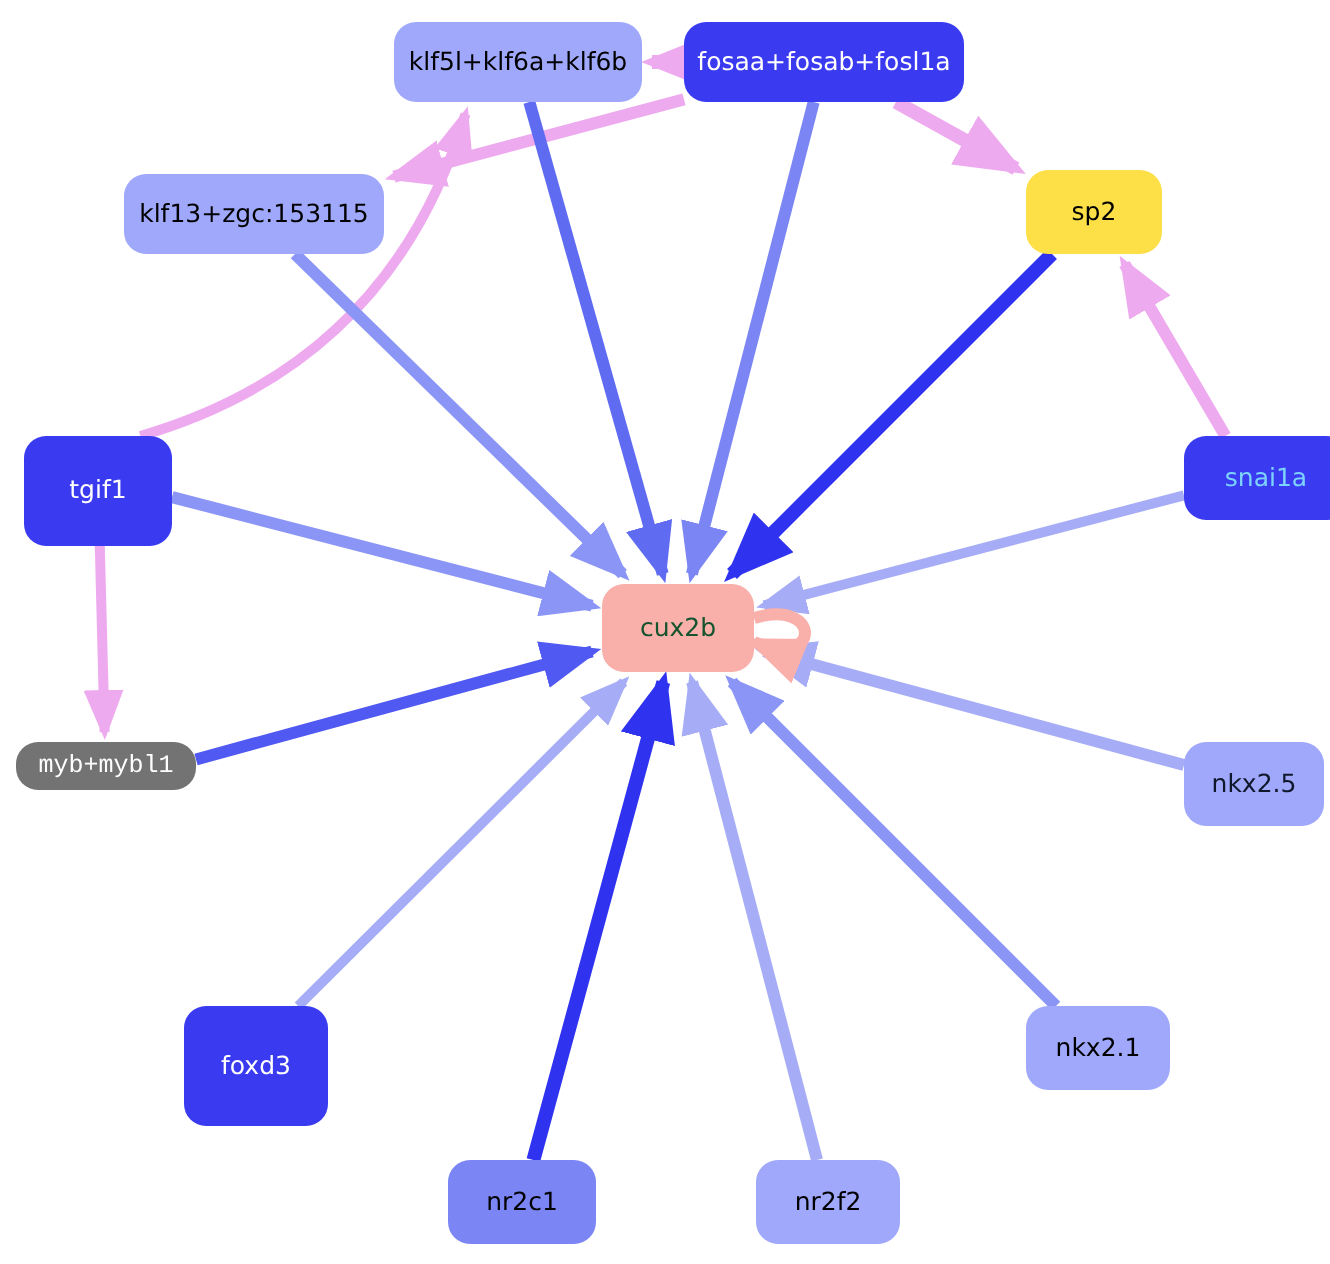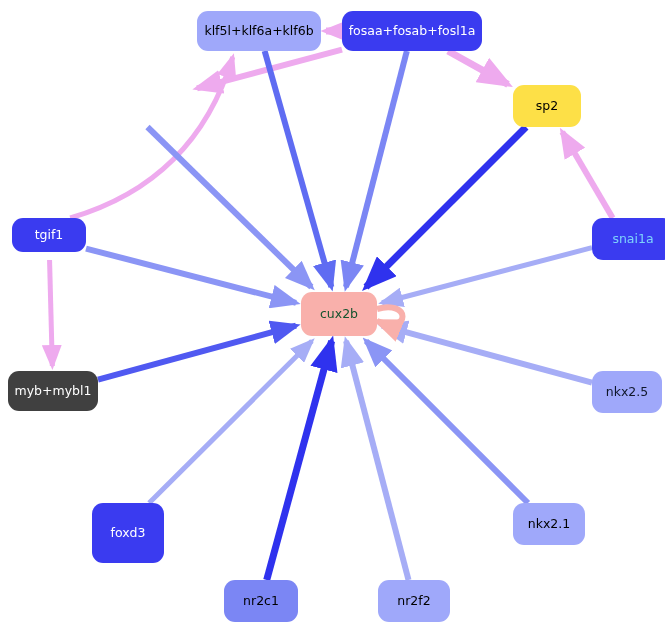--- a/index.html
+++ b/index.html
@@ -144,33 +144,36 @@
       <g>
         <path fill="none" stroke="#f9b0ab" stroke-width="6" stroke-linecap="butt" marker-end="url(#arrow18)" d="M377,309 C411,299 411,335 377,321"></path>
       </g>
     </svg>
 <div class="node" style="left: 197px; top: 11px; width: 124px; height: 40px; background: rgb(159, 168, 250); color: rgb(0, 0, 0);">
       <span>klf5l+klf6a+klf6b</span>
     </div>
     <div class="node" style="left: 342px; top: 11px; width: 140px; height: 40px; background: rgb(58, 59, 240); color: rgb(255, 255, 255);">
       <span>fosaa+fosab+fosl1a</span>
     </div>
+    <div class="node" style="left: 62px; top: 87px; width: 130px; height: 40px; background: rgb(159, 168, 250); color: rgb(0, 0, 0);">
+      <span>klf13+zgc:153115</span>
+    </div>
     <div class="node" style="left: 513px; top: 85px; width: 68px; height: 42px; background: #fde047; color: rgb(0, 0, 0);">
       <span>sp2</span>
     </div>
-    <div class="node" style="left: 12px; top: 218px; width: 74px; height: 34px; background: rgb(58, 59, 240); color: rgb(255, 255, 255);">
+    <div class="node" style="left: 12px; top: 218px; width: 74px; height: 55px; background: rgb(58, 59, 240); color: rgb(255, 255, 255);">
       <span>tgif1</span>
     </div>
     <div class="node" style="left: 592px; top: 218px; width: 82px; height: 42px; background: rgb(58, 59, 240); color: #7dd3fc;">
       <span>snai1a</span>
     </div>
     <div class="node" style="left: 301px; top: 292px; width: 76px; height: 44px; background: rgb(249, 176, 171); color: #14532d;">
       <span>cux2b</span>
     </div>
-    <div class="node" style="left: 8px; top: 371px; width: 90px; height: 40px; background: #404040; color: rgb(255, 255, 255);">
+    <div class="node" style="left: 8px; top: 371px; width: 90px; height: 24px; background: #737373; color: rgb(255, 255, 255); font-family: Liberation Mono, monospace;">
       <span>myb+mybl1</span>
     </div>
     <div class="node" style="left: 592px; top: 371px; width: 70px; height: 42px; background: rgb(159, 168, 250); color: #0f172a;">
       <span>nkx2.5</span>
     </div>
     <div class="node" style="left: 92px; top: 503px; width: 72px; height: 60px; background: rgb(58, 59, 240); color: rgb(255, 255, 255);">
       <span>foxd3</span>
     </div>
     <div class="node" style="left: 513px; top: 503px; width: 72px; height: 42px; background: rgb(159, 168, 250); color: rgb(0, 0, 0);">
       <span>nkx2.1</span>

